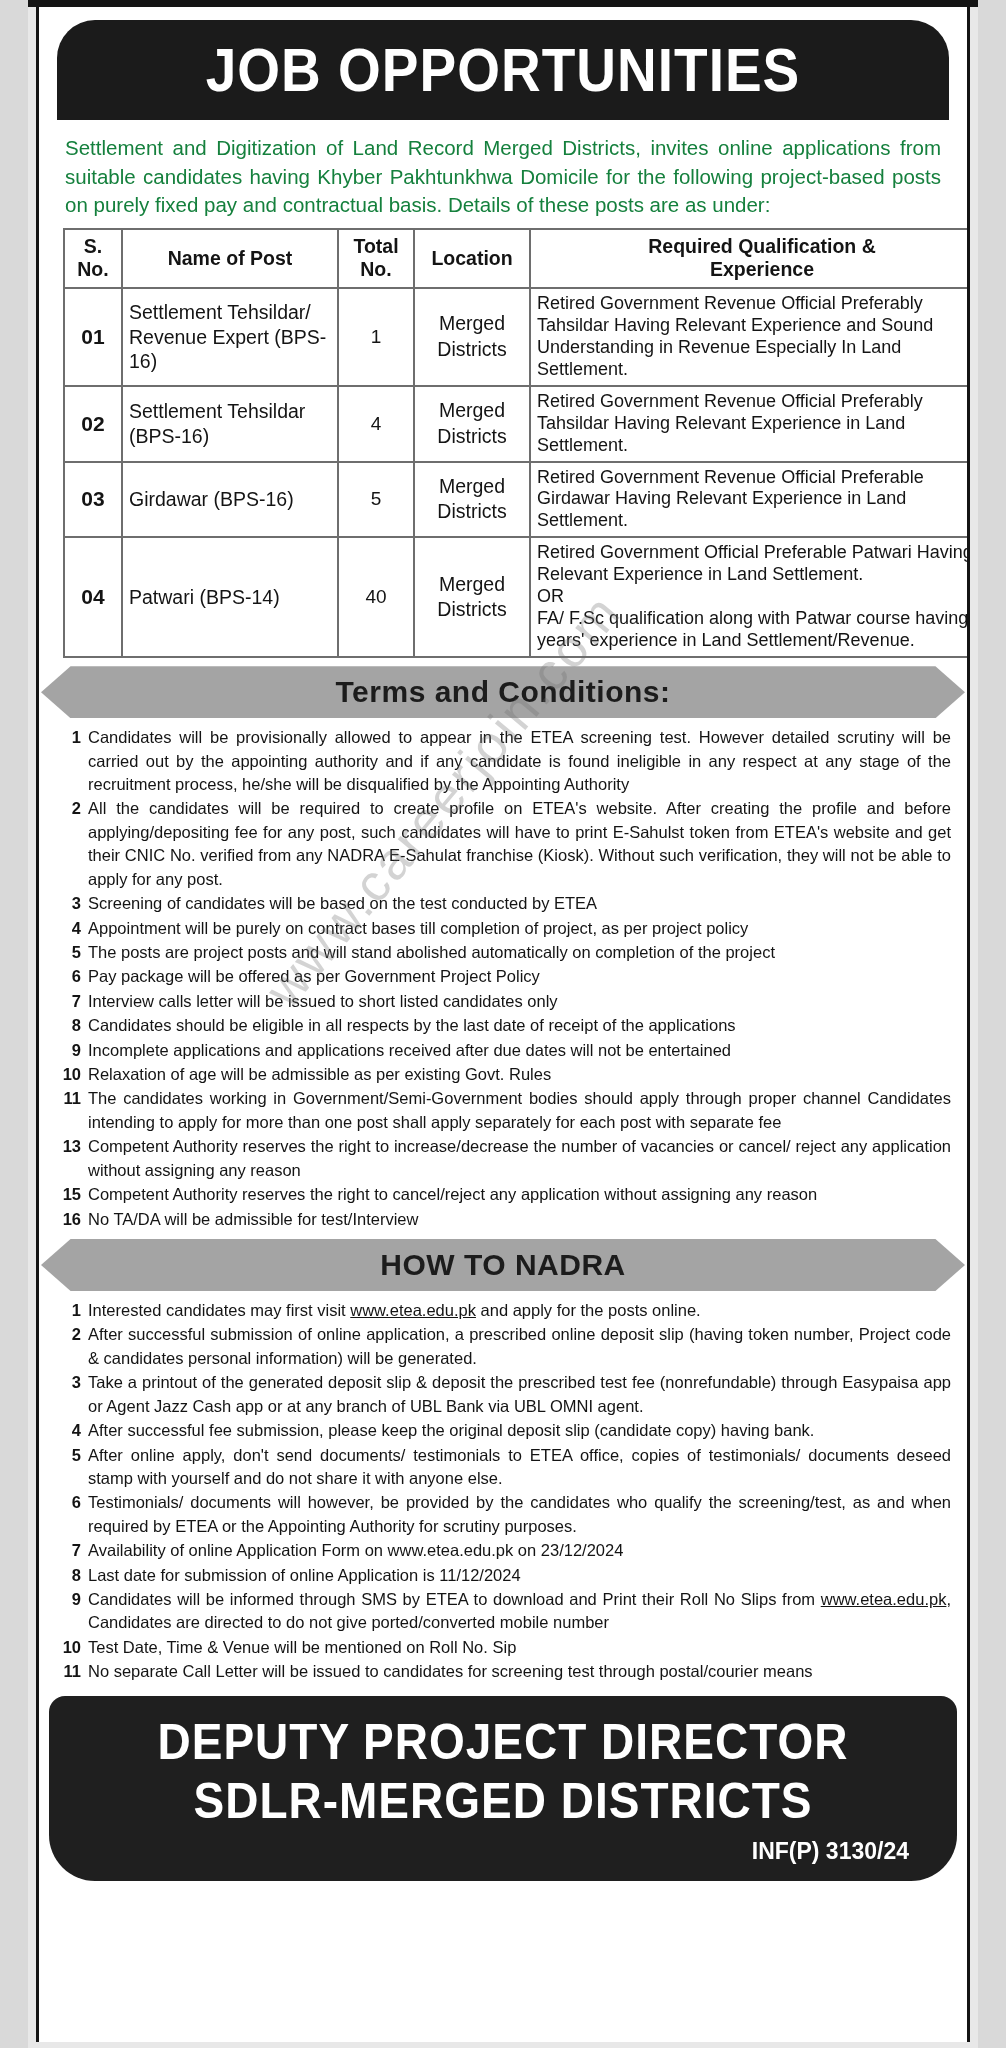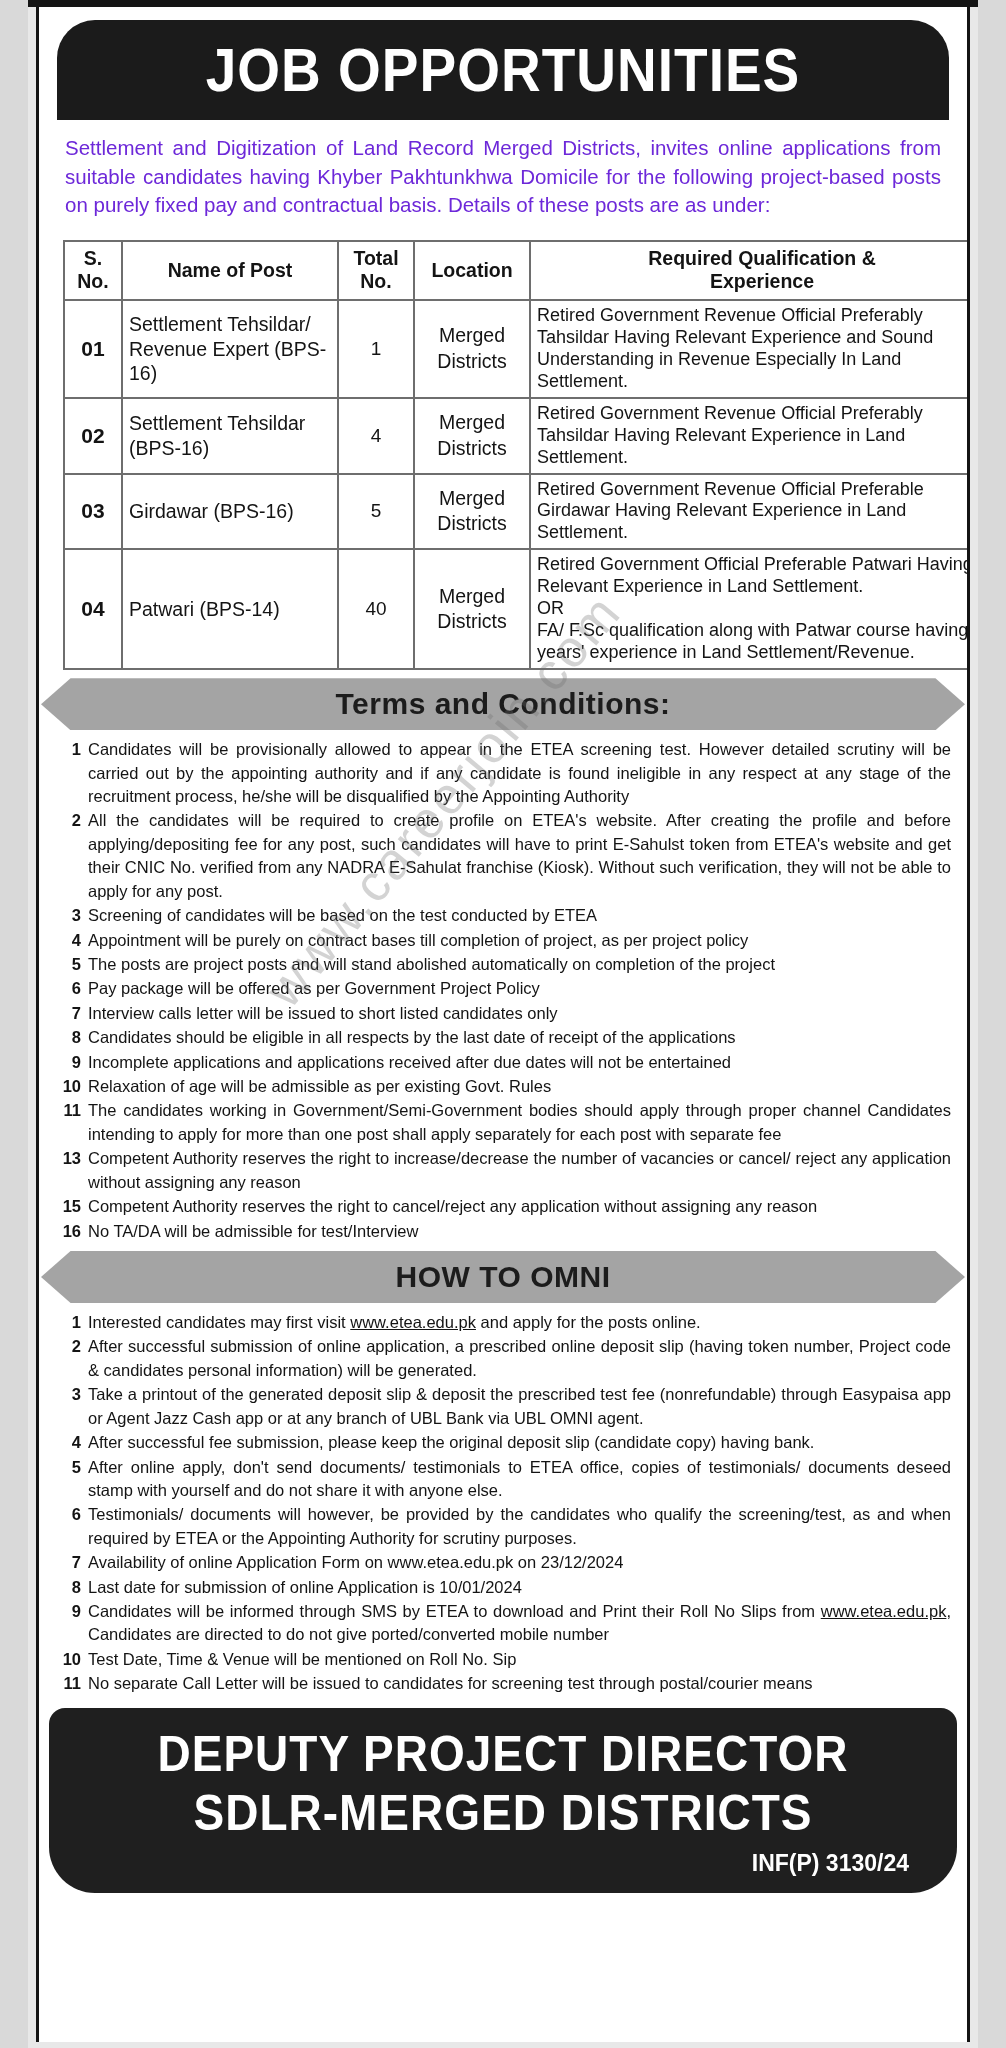--- a/index.html
+++ b/index.html
@@ -6,21 +6,21 @@
   body { font-family:"Liberation Sans", sans-serif; }
   .page { position:relative; width:950px; height:2048px; background:#e8e8e8; margin:0 auto; overflow:hidden; }
   .topbar { position:absolute; top:0; left:0; width:100%; height:7px; background:#141414; }
   .inner { position:absolute; top:7px; left:8px; right:8px; bottom:6px; background:#ffffff;
            border-left:3px solid #141414; border-right:3px solid #141414; overflow:hidden; }
 
   .banner { margin:13px 18px 0; height:100px; background:#1b1b1b; border-radius:38px 38px 0 0;
             display:flex; align-items:center; justify-content:center; }
   .banner-title { color:#ffffff; font-size:55px; font-weight:bold; letter-spacing:1px; transform:scaleY(1.12); }
 
-  .intro { margin:14px 26px 20px; font-size:20.5px; line-height:1.4; text-align:justify; color:#6d28d9; }
+  .intro { margin:14px 26px 8px; font-size:20.5px; line-height:1.4; text-align:justify; color:#15803d; }
 
   table.posts { border-collapse:collapse; margin:6px 0 8px 24px; width:932px; color:#141414; table-layout:fixed; }
   table.posts th, table.posts td { border:2px solid #6e6e6e; padding:4px 6px; vertical-align:middle; }
   table.posts th { font-weight:bold; text-align:center; white-space:pre-line; font-size:19.5px; line-height:1.2; padding:5px 3px; }
   .cell-sno { text-align:center; font-weight:bold; font-size:21px; }
   .cell-post { font-size:19.5px; line-height:1.25; }
   .cell-total { text-align:center; font-size:19px; }
   .cell-location { text-align:center; font-size:19.5px; line-height:1.3; }
   .cell-qualification { white-space:pre-line; font-size:18px; line-height:1.22;margin-left:18px; }
   col.c-sno { width:58px; } col.c-post { width:216px; } col.c-total { width:76px; }
@@ -171,21 +171,21 @@
           <span class="num">15</span>
           <span class="txt"><span>Competent Authority reserves the right to cancel/reject any application without assigning any reason</span></span>
         </li>
         <li>
           <span class="num">16</span>
           <span class="txt"><span>No TA/DA will be admissible for test/Interview</span></span>
         </li>
       </ol>
 
     <div class="ribbon">
-      <span class="ribbon-heading">HOW TO OMNI</span>
+      <span class="ribbon-heading">HOW TO NADRA</span>
     </div>
 
     <ol class="items" id="apply-list">
         <li>
           <span class="num">1</span>
           <span class="txt"><span>Interested candidates may first visit </span><a class="ulink">www.etea.edu.pk</a><span> and apply for the posts online.</span></span>
         </li>
         <li>
           <span class="num">2</span>
           <span class="txt"><span>After successful submission of online application, a prescribed online deposit slip (having token number, Project code &amp; candidates personal information) will be generated.</span></span>
@@ -205,21 +205,21 @@
         <li>
           <span class="num">6</span>
           <span class="txt"><span>Testimonials/ documents will however, be provided by the candidates who qualify the screening/test, as and when required by ETEA or the Appointing Authority for scrutiny purposes.</span></span>
         </li>
         <li>
           <span class="num">7</span>
           <span class="txt"><span>Availability of online Application Form on www.etea.edu.pk on 23/12/2024</span></span>
         </li>
         <li>
           <span class="num">8</span>
-          <span class="txt"><span>Last date for submission of online Application is 10/01/2024</span></span>
+          <span class="txt"><span>Last date for submission of online Application is 11/12/2024</span></span>
         </li>
         <li>
           <span class="num">9</span>
           <span class="txt"><span>Candidates will be informed through SMS by ETEA to download and Print their Roll No Slips from </span><a class="ulink">www.etea.edu.pk</a><span>, Candidates are directed to do not give ported/converted mobile number</span></span>
         </li>
         <li>
           <span class="num">10</span>
           <span class="txt"><span>Test Date, Time &amp; Venue will be mentioned on Roll No. Sip</span></span>
         </li>
         <li>

